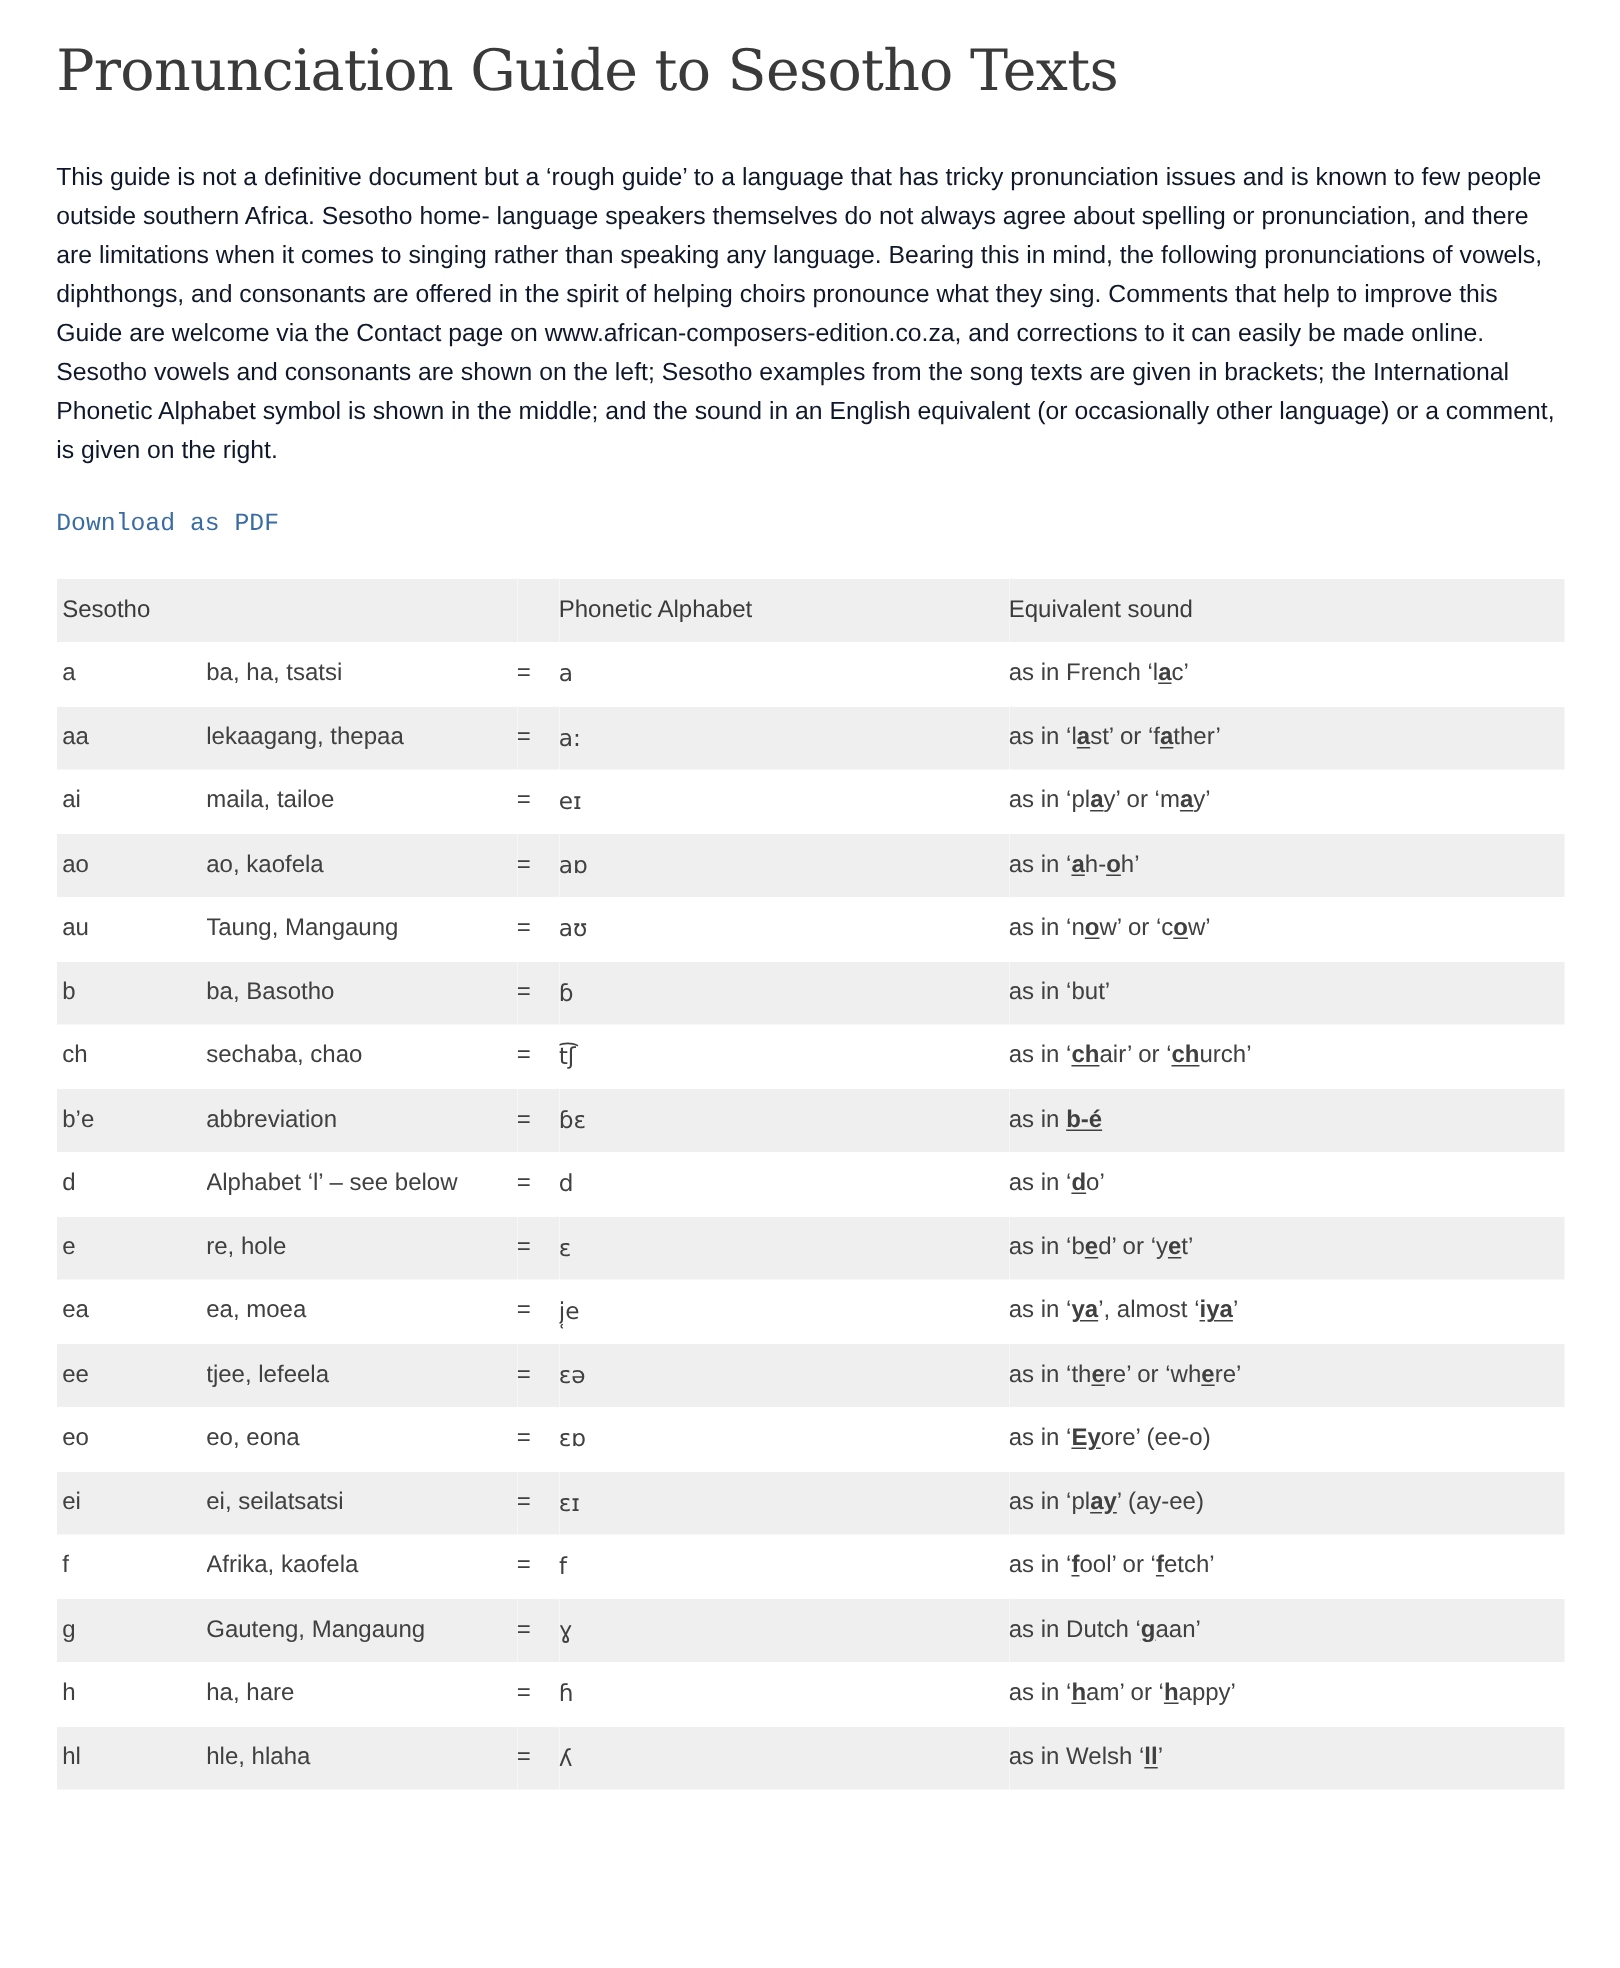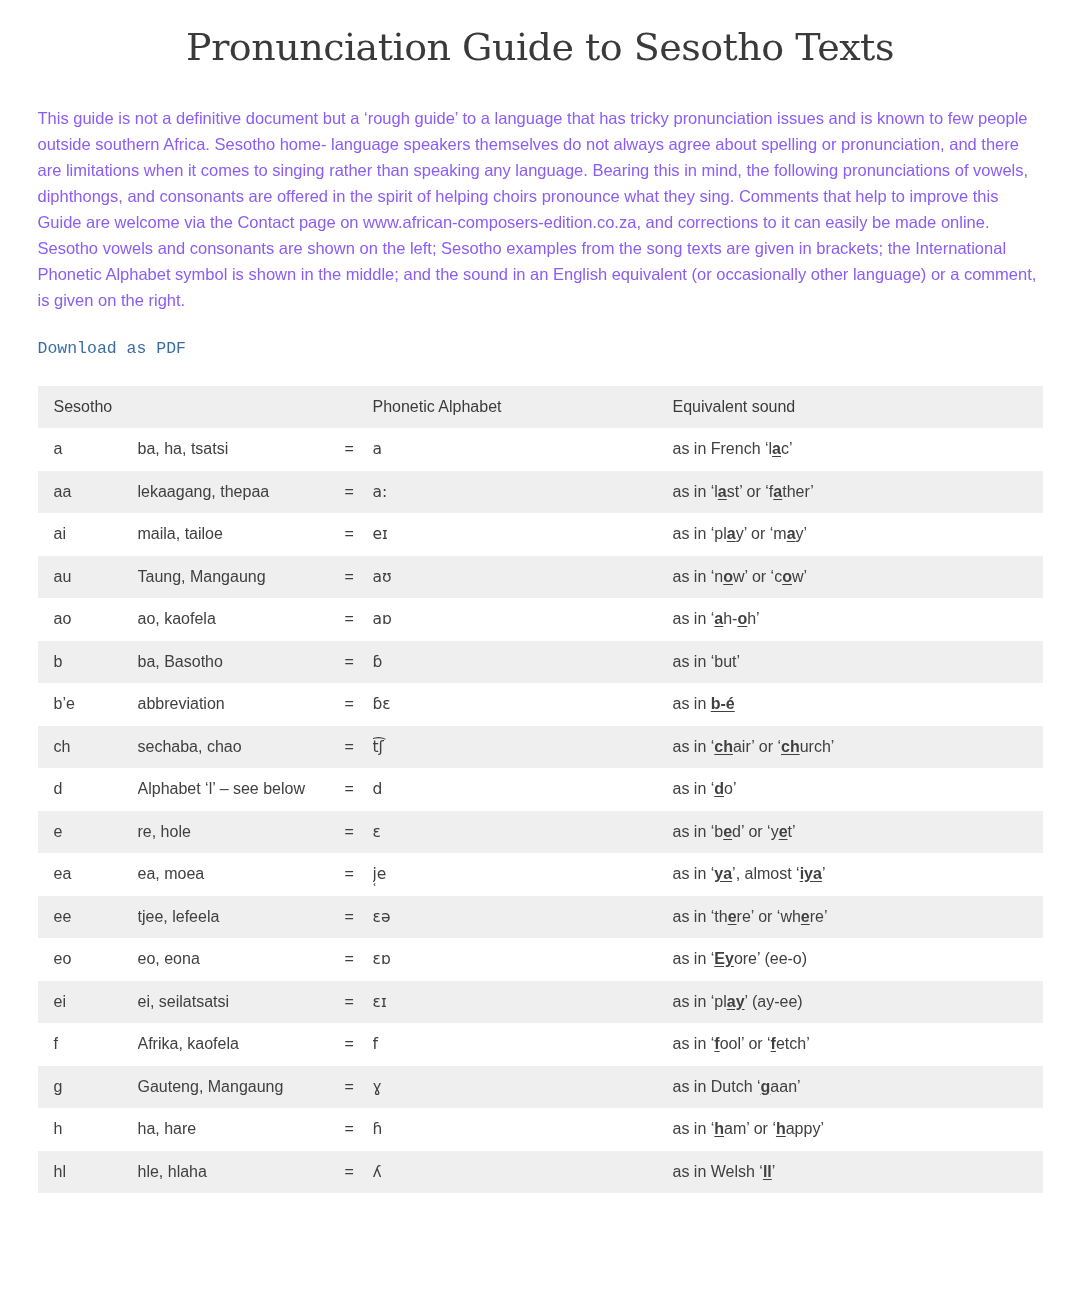--- a/index.html
+++ b/index.html
@@ -20,27 +20,26 @@
     padding-top: 26px;
   }
   h1.page-title {
     font-family: "DejaVu Serif", serif;
     font-size: 38px;
     font-weight: 500;
     color: #3a3a3a;
     margin: 0;
     line-height: 1.12;
     letter-spacing: -0.5px;
-    text-align: center;
   }
   p.intro {
     font-size: 16.5px;
     line-height: 26px;
     margin: 36px 0 0 0;
-    color: #8b5cf6;
+    color: #0f172a;
   }
   a.download-link {
     display: inline-block;
     margin-top: 26px;
     font-size: 16.5px;
     color: #3a6ca3;
     text-decoration: none;
     cursor: pointer;
     font-family: Liberation Mono, monospace;
   }
@@ -55,21 +54,21 @@
   table.pron-table td {
     height: 42.5px;
     padding: 0;
     text-align: left;
     vertical-align: middle;
     font-weight: 400;
     overflow: hidden;
     white-space: nowrap;
   }
   table.pron-table .first {
-    padding-left: 16px;
+    padding-left: 4px;
   }
   thead tr {
     background: #efefef;
   }
   thead th {
     font-weight: 700;
     color: #3b3b3b;
   }
   tbody tr:nth-child(even) {
     background: #efefef;
@@ -130,55 +129,55 @@
           <td>as in ‘l<u>a</u>st’ or ‘f<u>a</u>ther’</td>
         </tr>
         <tr>
           <td class="first">ai</td>
           <td>maila, tailoe</td>
           <td>=</td>
           <td class="ipa">eɪ</td>
           <td>as in ‘pl<u>a</u>y’ or ‘m<u>a</u>y’</td>
         </tr>
         <tr>
+          <td class="first">ao</td>
+          <td>ao, kaofela</td>
+          <td>=</td>
+          <td class="ipa">aɒ</td>
+          <td>as in ‘<u>a</u>h-<u>o</u>h’</td>
+        </tr>
+        <tr>
           <td class="first">au</td>
           <td>Taung, Mangaung</td>
           <td>=</td>
           <td class="ipa">aʊ</td>
           <td>as in ‘n<u>o</u>w’ or ‘c<u>o</u>w’</td>
         </tr>
         <tr>
-          <td class="first">ao</td>
-          <td>ao, kaofela</td>
-          <td>=</td>
-          <td class="ipa">aɒ</td>
-          <td>as in ‘<u>a</u>h-<u>o</u>h’</td>
-        </tr>
-        <tr>
           <td class="first">b</td>
           <td>ba, Basotho</td>
           <td>=</td>
           <td class="ipa">ɓ</td>
           <td>as in ‘but’</td>
         </tr>
         <tr>
+          <td class="first">ch</td>
+          <td>sechaba, chao</td>
+          <td>=</td>
+          <td class="ipa">t͡ʃ</td>
+          <td>as in ‘<u>ch</u>air’ or ‘<u>ch</u>urch’</td>
+        </tr>
+        <tr>
           <td class="first">b’e</td>
           <td>abbreviation</td>
           <td>=</td>
           <td class="ipa">ɓɛ</td>
           <td>as in <u>b-é</u></td>
         </tr>
         <tr>
-          <td class="first">ch</td>
-          <td>sechaba, chao</td>
-          <td>=</td>
-          <td class="ipa">t͡ʃ</td>
-          <td>as in ‘<u>ch</u>air’ or ‘<u>ch</u>urch’</td>
-        </tr>
-        <tr>
           <td class="first">d</td>
           <td>Alphabet ‘l’ – see below</td>
           <td>=</td>
           <td class="ipa">d</td>
           <td>as in ‘<u>d</u>o’</td>
         </tr>
         <tr>
           <td class="first">e</td>
           <td>re, hole</td>
           <td>=</td>

